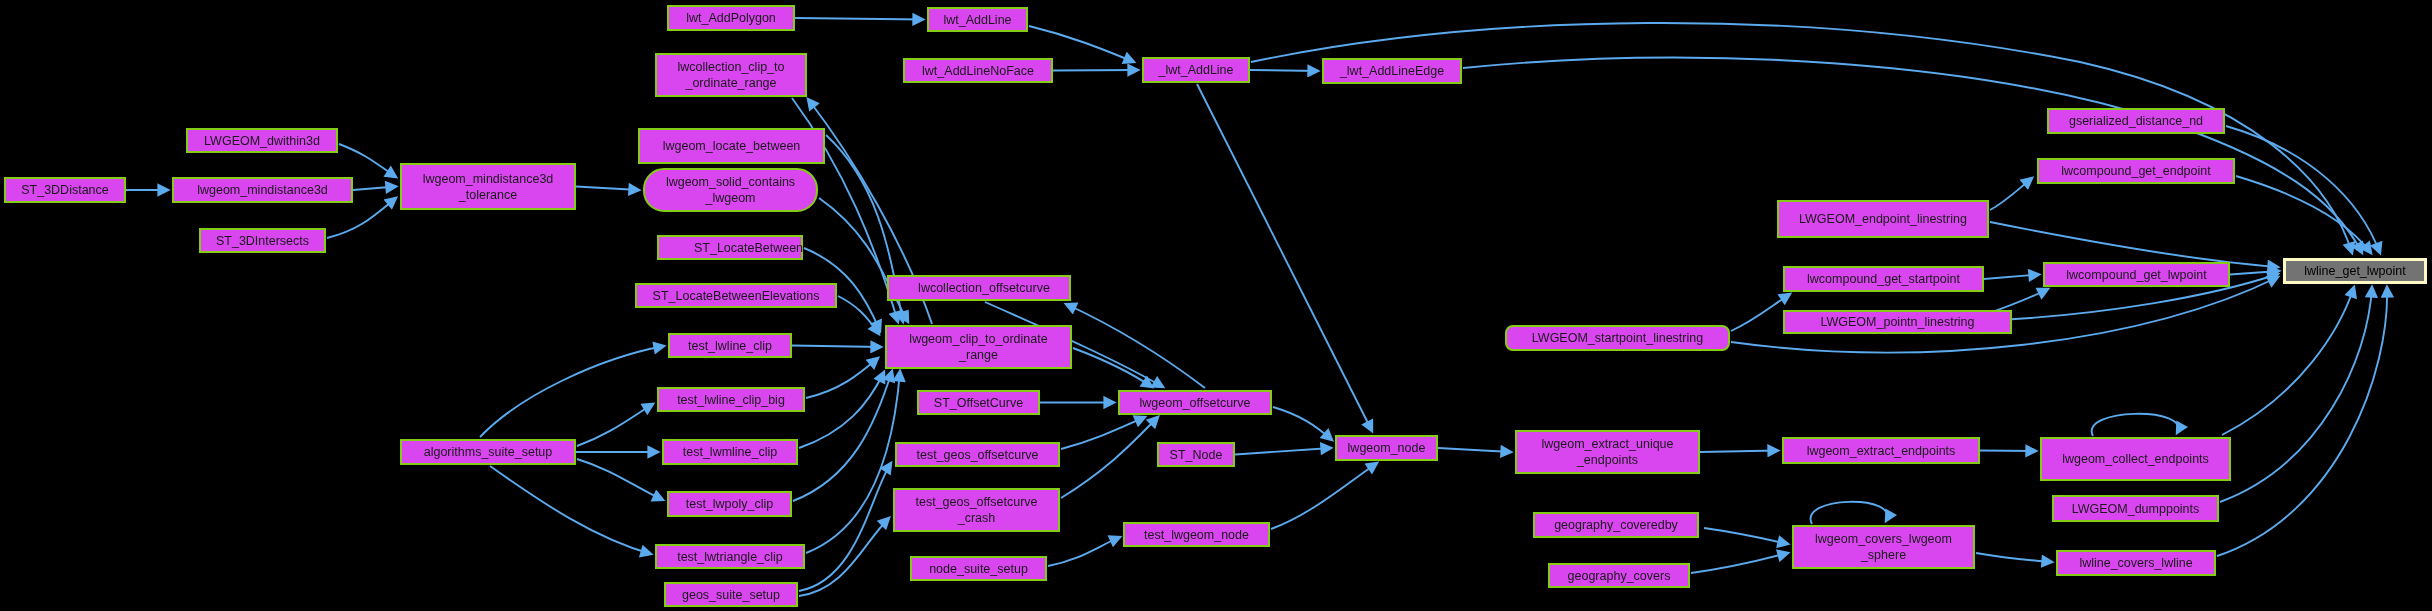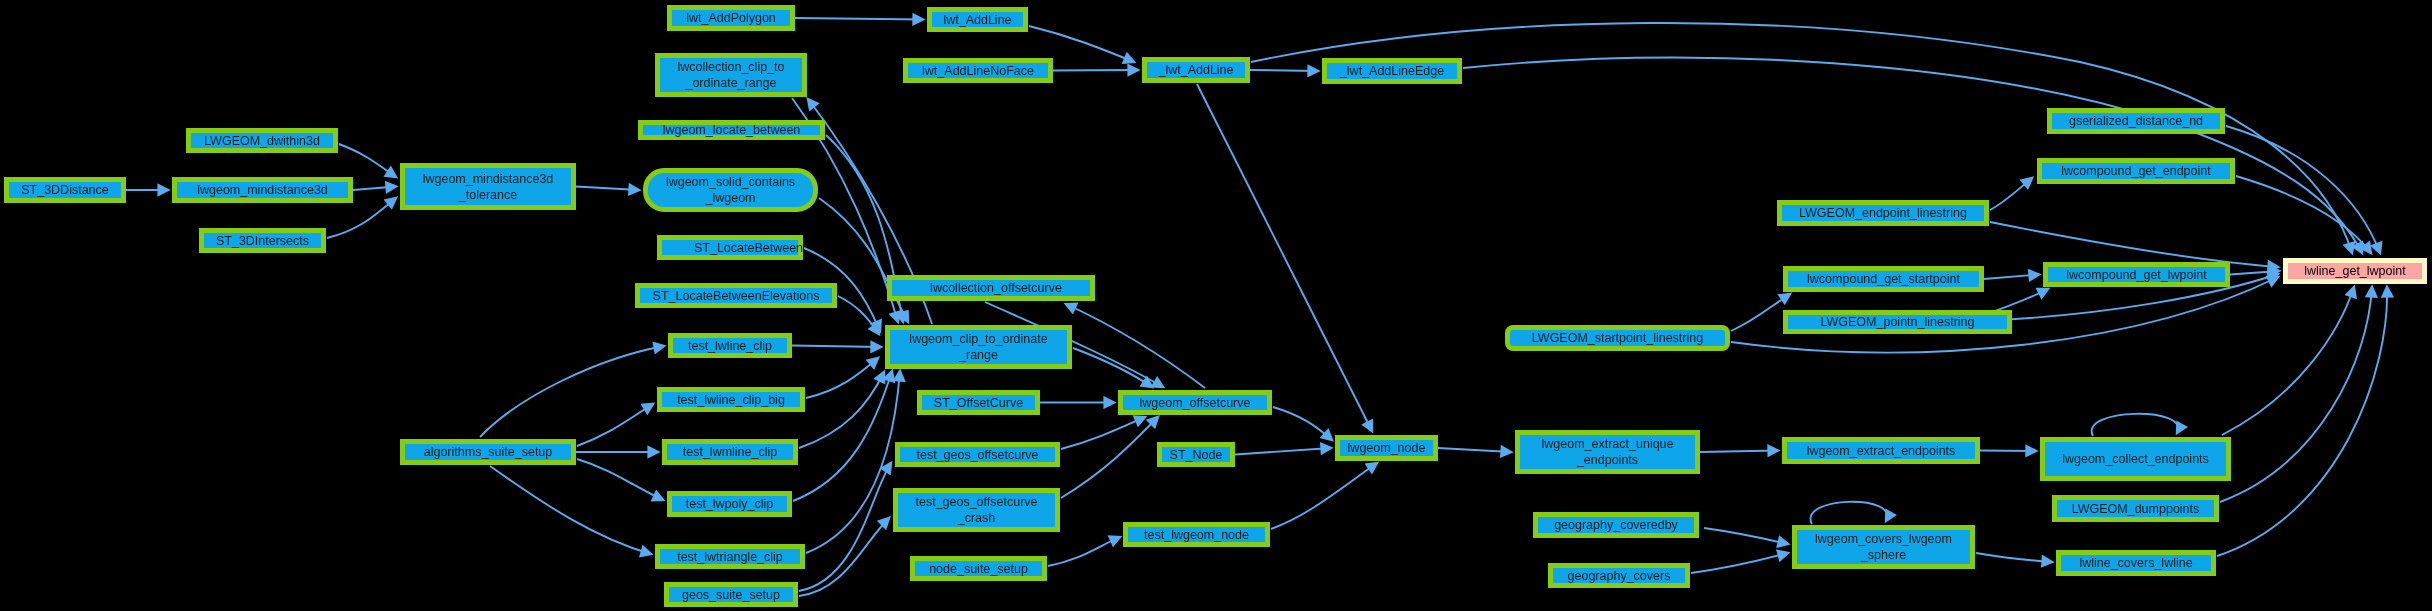--- a/index.html
+++ b/index.html
@@ -1,23 +1,23 @@
 <!DOCTYPE html>
 <html><head>
 <meta charset="utf-8">
 <style>
   html,body{margin:0;padding:0;background:#000;}
   #stage{position:relative;width:2432px;height:611px;background:#000;overflow:hidden;
          font-family:"Liberation Sans","DejaVu Sans",sans-serif;}
   #edges{position:absolute;left:0;top:0;width:2432px;height:611px;}
-  .node{position:absolute;box-sizing:border-box;background:#0ea5e9;border:5px solid #84cc16;
+  .node{position:absolute;box-sizing:border-box;background:#d946ef;border:2px solid #84cc16;
         color:#1a1a1a;font-size:12.5px;line-height:1.28;display:flex;align-items:center;
         justify-content:center;text-align:center;white-space:pre-line;cursor:pointer;
         padding:1px 3px;}
-  .node.target{background:#fca5a5;border:5px solid #fef9c3;color:#000;}
+  .node.target{background:#737373;border:3px solid #fef9c3;color:#000;}
 </style>
 </head>
 <body>
 
 <div id="stage">
   <svg id="edges" xmlns="http://www.w3.org/2000/svg" viewBox="0 0 2432 611">
       <defs>
         <marker id="arr" viewBox="0 0 10 10" refX="8" refY="5" markerWidth="8.5" markerHeight="7" orient="auto-start-reverse">
           <path d="M0,0 L10,5 L0,10 z" fill="#5caaee"></path>
         </marker>
@@ -90,33 +90,33 @@
     <div class="node" style="left: 199px; top: 228px; width: 127px; height: 25px;">ST_3DIntersects</div>
     <div class="node" style="left: 400px; top: 163px; width: 176px; height: 47px;">lwgeom_mindistance3d
 _tolerance</div>
     <div class="node" style="left: 667px; top: 5px; width: 128px; height: 26px;">lwt_AddPolygon</div>
     <div class="node" style="left: 927px; top: 7px; width: 101px; height: 25px;">lwt_AddLine</div>
     <div class="node" style="left: 903px; top: 58px; width: 150px; height: 25px;">lwt_AddLineNoFace</div>
     <div class="node" style="left: 1142px; top: 57px; width: 108px; height: 26px;">_lwt_AddLine</div>
     <div class="node" style="left: 1322px; top: 58px; width: 140px; height: 26px;">_lwt_AddLineEdge</div>
     <div class="node" style="left: 655px; top: 53px; width: 152px; height: 44px;">lwcollection_clip_to
 _ordinate_range</div>
-    <div class="node" style="left: 638px; top: 120px; width: 187px; height: 20px;">lwgeom_locate_between</div>
+    <div class="node" style="left: 638px; top: 128px; width: 187px; height: 36px;">lwgeom_locate_between</div>
     <div class="node" style="left: 643px; top: 168px; width: 175px; height: 44px; border-radius: 21px;">lwgeom_solid_contains
 _lwgeom</div>
     <div class="node" style="left: 657px; top: 235px; width: 146px; height: 25px; padding-left: 40px;">ST_LocateBetween</div>
     <div class="node" style="left: 635px; top: 283px; width: 202px; height: 25px;">ST_LocateBetweenElevations</div>
     <div class="node" style="left: 668px; top: 333px; width: 124px; height: 25px;">test_lwline_clip</div>
     <div class="node" style="left: 657px; top: 387px; width: 148px; height: 25px;">test_lwline_clip_big</div>
     <div class="node" style="left: 662px; top: 439px; width: 136px; height: 26px;">test_lwmline_clip</div>
     <div class="node" style="left: 667px; top: 491px; width: 125px; height: 26px;">test_lwpoly_clip</div>
     <div class="node" style="left: 655px; top: 544px; width: 150px; height: 25px;">test_lwtriangle_clip</div>
     <div class="node" style="left: 664px; top: 582px; width: 134px; height: 25px;">geos_suite_setup</div>
     <div class="node" style="left: 400px; top: 439px; width: 176px; height: 26px;">algorithms_suite_setup</div>
-    <div class="node" style="left: 887px; top: 275px; width: 208px; height: 26px; padding-left: 13px;">lwcollection_offsetcurve</div>
+    <div class="node" style="left: 887px; top: 275px; width: 184px; height: 26px; padding-left: 13px;">lwcollection_offsetcurve</div>
     <div class="node" style="left: 885px; top: 325px; width: 187px; height: 44px;">lwgeom_clip_to_ordinate
 _range</div>
     <div class="node" style="left: 917px; top: 390px; width: 123px; height: 25px;">ST_OffsetCurve</div>
     <div class="node" style="left: 895px; top: 442px; width: 165px; height: 25px;">test_geos_offsetcurve</div>
     <div class="node" style="left: 893px; top: 488px; width: 167px; height: 44px;">test_geos_offsetcurve
 _crash</div>
     <div class="node" style="left: 1157px; top: 442px; width: 78px; height: 25px;">ST_Node</div>
     <div class="node" style="left: 1123px; top: 522px; width: 147px; height: 25px;">test_lwgeom_node</div>
     <div class="node" style="left: 910px; top: 556px; width: 137px; height: 25px;">node_suite_setup</div>
     <div class="node" style="left: 1118px; top: 390px; width: 154px; height: 25px;">lwgeom_offsetcurve</div>
@@ -126,19 +126,19 @@
     <div class="node" style="left: 1782px; top: 437px; width: 198px; height: 27px;">lwgeom_extract_endpoints</div>
     <div class="node" style="left: 2040px; top: 437px; width: 191px; height: 44px;">lwgeom_collect_endpoints</div>
     <div class="node" style="left: 2052px; top: 495px; width: 167px; height: 27px;">LWGEOM_dumppoints</div>
     <div class="node" style="left: 1533px; top: 512px; width: 166px; height: 26px;">geography_coveredby</div>
     <div class="node" style="left: 1548px; top: 563px; width: 142px; height: 25px;">geography_covers</div>
     <div class="node" style="left: 1792px; top: 525px; width: 183px; height: 44px;">lwgeom_covers_lwgeom
 _sphere</div>
     <div class="node" style="left: 2056px; top: 550px; width: 160px; height: 26px;">lwline_covers_lwline</div>
     <div class="node" style="left: 2047px; top: 108px; width: 178px; height: 26px;">gserialized_distance_nd</div>
     <div class="node" style="left: 2037px; top: 158px; width: 198px; height: 26px;">lwcompound_get_endpoint</div>
-    <div class="node" style="left: 1777px; top: 200px; width: 212px; height: 26px;">LWGEOM_endpoint_linestring</div>
+    <div class="node" style="left: 1777px; top: 200px; width: 212px; height: 38px;">LWGEOM_endpoint_linestring</div>
     <div class="node" style="left: 1783px; top: 266px; width: 201px; height: 26px;">lwcompound_get_startpoint</div>
     <div class="node" style="left: 2043px; top: 262px; width: 187px; height: 25px;">lwcompound_get_lwpoint</div>
     <div class="node" style="left: 1783px; top: 310px; width: 229px; height: 24px;">LWGEOM_pointn_linestring</div>
     <div class="node" style="left: 1505px; top: 325px; width: 225px; height: 26px; border-radius: 8px;">LWGEOM_startpoint_linestring</div>
     <div class="node target" style="left: 2283px; top: 258px; width: 144px; height: 26px;">lwline_get_lwpoint</div>
   </div>
 
 </body></html>

